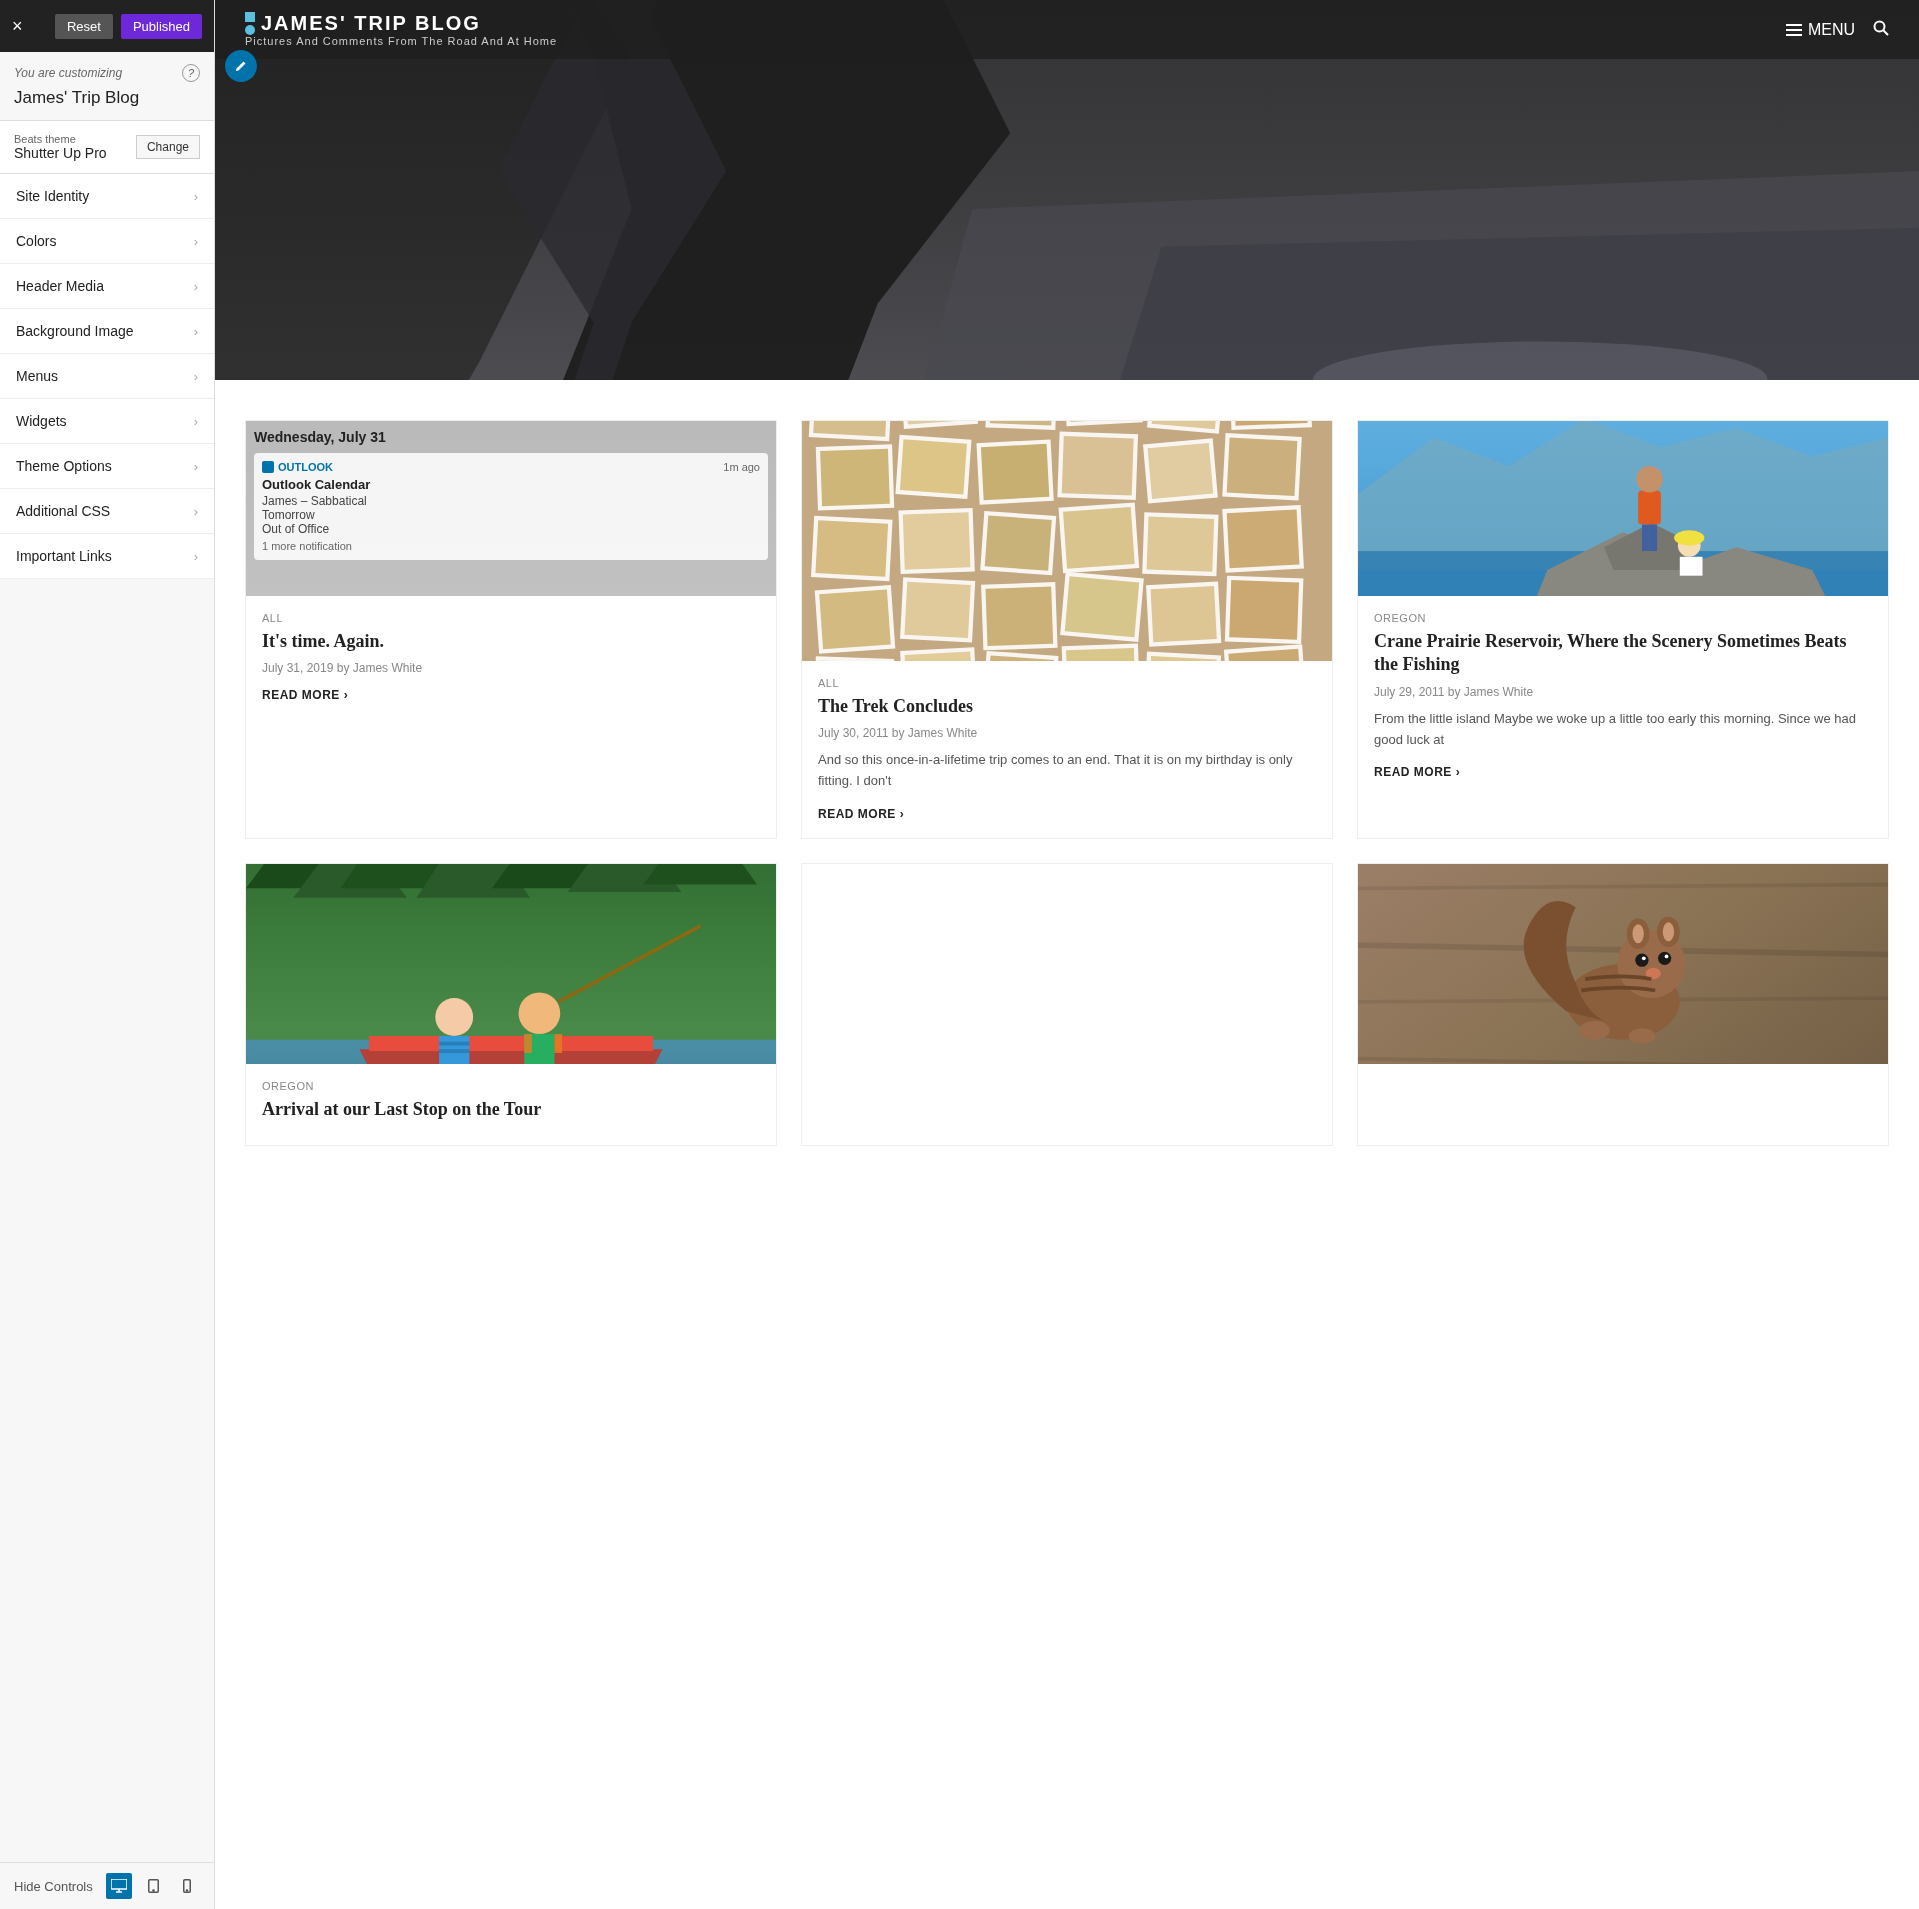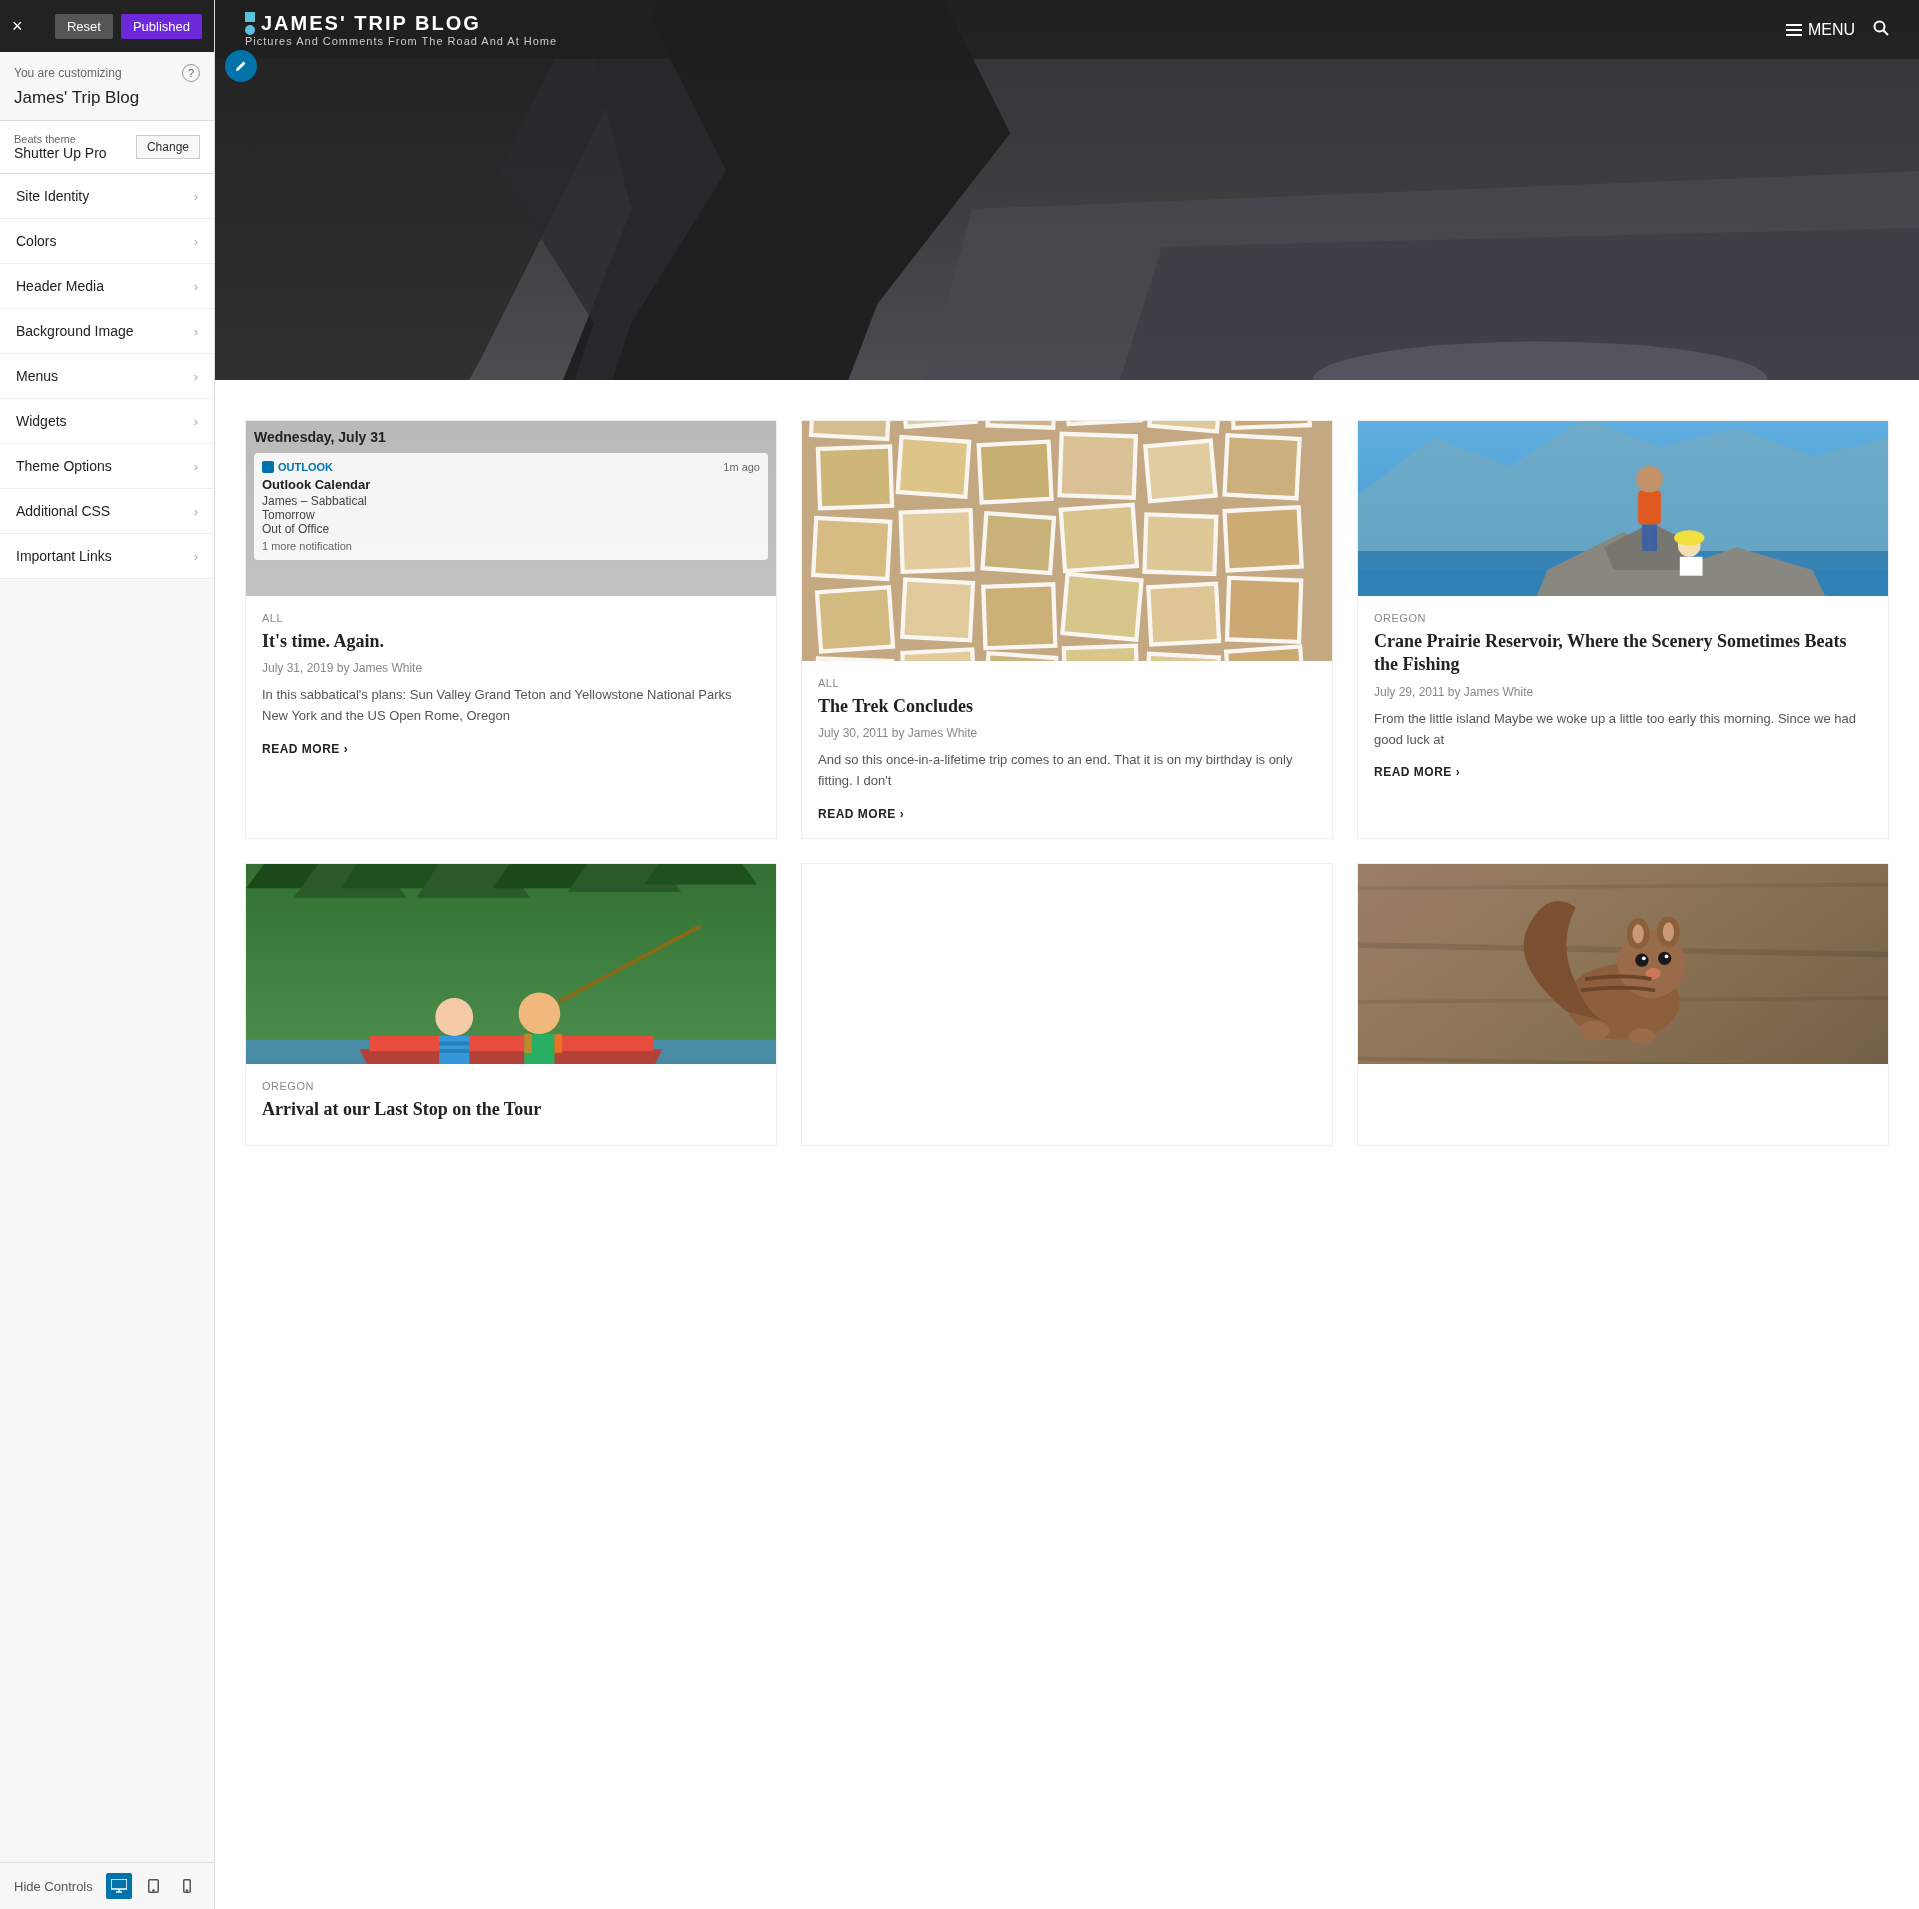--- a/index.html
+++ b/index.html
@@ -63,20 +63,21 @@
       border-radius: 2px;
     }
 
     .customizing-label {
       padding: 12px 14px 6px;
       font-size: 12px;
       color: #666;
       display: flex;
       align-items: center;
       justify-content: space-between;
+      font-style: italic;
     }
 
     .customizing-label .help-icon {
       width: 18px;
       height: 18px;
       border-radius: 50%;
       border: 1px solid #999;
       display: flex;
       align-items: center;
       justify-content: center;
@@ -594,21 +595,20 @@
               <div class="notification-title">Outlook Calendar</div>
               <div class="notification-body">James – Sabbatical<br>Tomorrow<br>Out of Office</div>
               <div class="notification-more">1 more notification</div>
             </div>
           </div>
         </div>
         <div class="news-card-body">
           <div class="news-card-category">All</div>
           <div class="news-card-title">It's time. Again.</div>
           <div class="news-card-meta">July 31, 2019 by James White</div>
-          <div class="news-card-excerpt">In this sabbatical's plans: Sun Valley Grand Teton and Yellowstone National Parks New York and the US Open Rome, Oregon</div>
           <a class="read-more">READ MORE ›</a>
         </div>
       </div>
 
       <div class="news-card">
         <div style="width:100%;height:240px;overflow:hidden;position:relative;background:#c4a882;">
           <svg width="100%" height="240" viewBox="0 0 250 240" preserveAspectRatio="xMidYMid slice">
             <rect width="250" height="240" fill="#c4a882"></rect>
 
             <g opacity="0.9">

